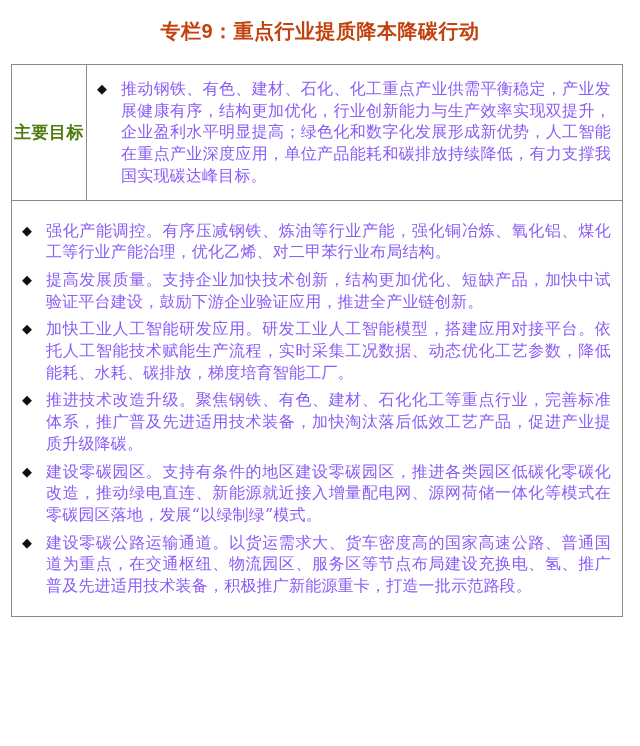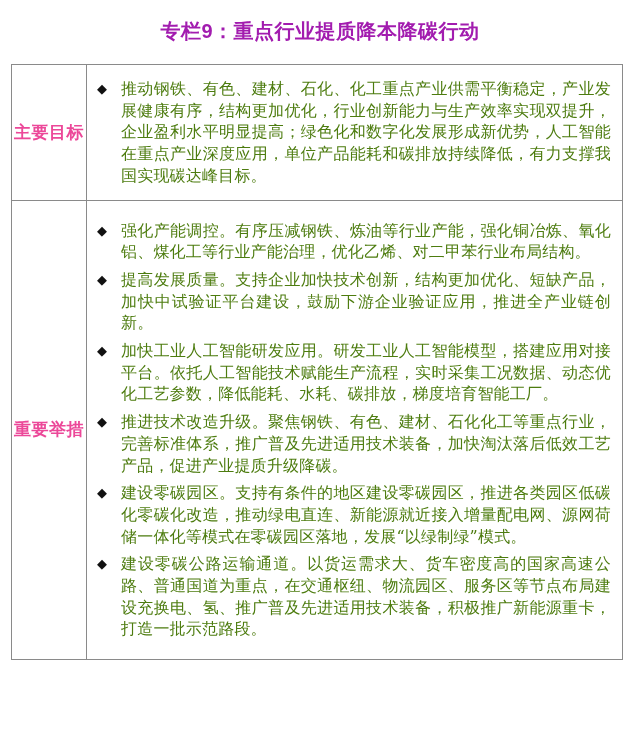--- a/index.html
+++ b/index.html
@@ -15,21 +15,21 @@
     background: #ffffff;
     overflow: hidden;
   }
   .page-title {
     margin-top: 17px;
     text-align: center;
     font-family: "Liberation Sans", sans-serif;
     font-weight: bold;
     font-size: 20px;
     line-height: 28px;
-    color: #a21caf;
+    color: #c2410c;
     letter-spacing: 0.5px;
   }
   .box-table {
     margin: 19px 11px 0 11px;
     width: 612px;
     border: 1px solid #8a8a8a;
   }
   .trow {
     display: flex;
     align-items: stretch;
@@ -40,21 +40,21 @@
   .label-cell {
     flex: 0 0 75px;
     width: 75px;
     border-right: 1px solid #8a8a8a;
     display: flex;
     align-items: center;
     justify-content: center;
     font-family: "Liberation Sans", sans-serif;
     font-weight: bold;
     font-size: 17px;
-    color: #ec4899;
+    color: #4d7c0f;
     letter-spacing: 0.5px;
   }
   .content-cell {
     flex: 1;
     min-width: 0;
     padding: 13px 11px 13px 9px;
   }
   .trow.measures .content-cell {
     padding-top: 19px;
     padding-bottom: 19px;
@@ -72,21 +72,21 @@
     font-size: 13px;
     line-height: 21.7px;
     color: #111111;
     padding-left: 1px;
   }
   .bullet-text {
     flex: 1;
     min-width: 0;
     font-size: 16px;
     line-height: 21.7px;
-    color: #4d7c0f;
+    color: #8b5cf6;
     text-align: justify;
     text-justify: inter-character;
     letter-spacing: 0.2px;
   }
 </style>
 </head>
 <body>
 
 <div class="page">
 
@@ -98,21 +98,20 @@
       <div class="label-cell">主要目标</div>
       <div class="content-cell">
         <div class="bullet-item">
           <span class="bullet-marker">◆</span>
           <span class="bullet-text">推动钢铁、有色、建材、石化、化工重点产业供需平衡稳定，产业发展健康有序，结构更加优化，行业创新能力与生产效率实现双提升，企业盈利水平明显提高；绿色化和数字化发展形成新优势，人工智能在重点产业深度应用，单位产品能耗和碳排放持续降低，有力支撑我国实现碳达峰目标。</span>
         </div>
       </div>
     </div>
 
     <div class="trow measures">
-      <div class="label-cell">重要举措</div>
       <div class="content-cell">
 
         <div class="bullet-item">
           <span class="bullet-marker">◆</span>
           <span class="bullet-text">强化产能调控。有序压减钢铁、炼油等行业产能，强化铜冶炼、氧化铝、煤化工等行业产能治理，优化乙烯、对二甲苯行业布局结构。</span>
         </div>
 
         <div class="bullet-item">
           <span class="bullet-marker">◆</span>
           <span class="bullet-text">提高发展质量。支持企业加快技术创新，结构更加优化、短缺产品，加快中试验证平台建设，鼓励下游企业验证应用，推进全产业链创新。</span>

